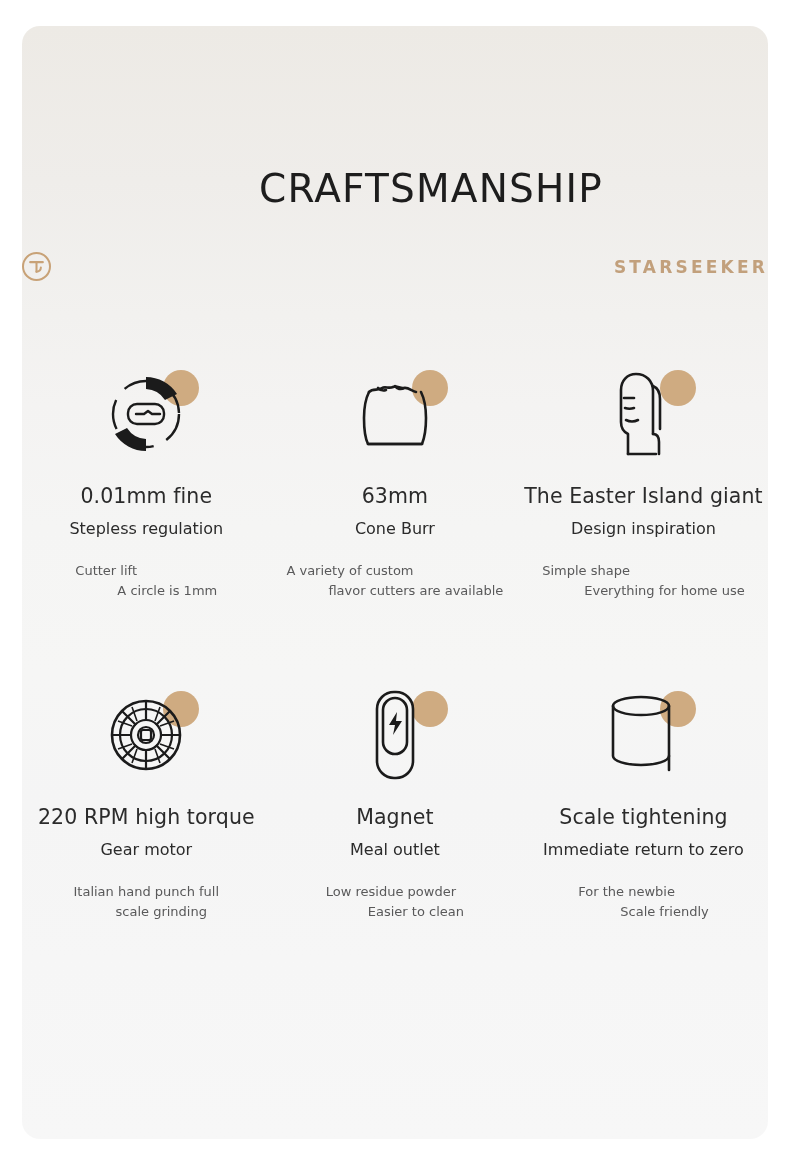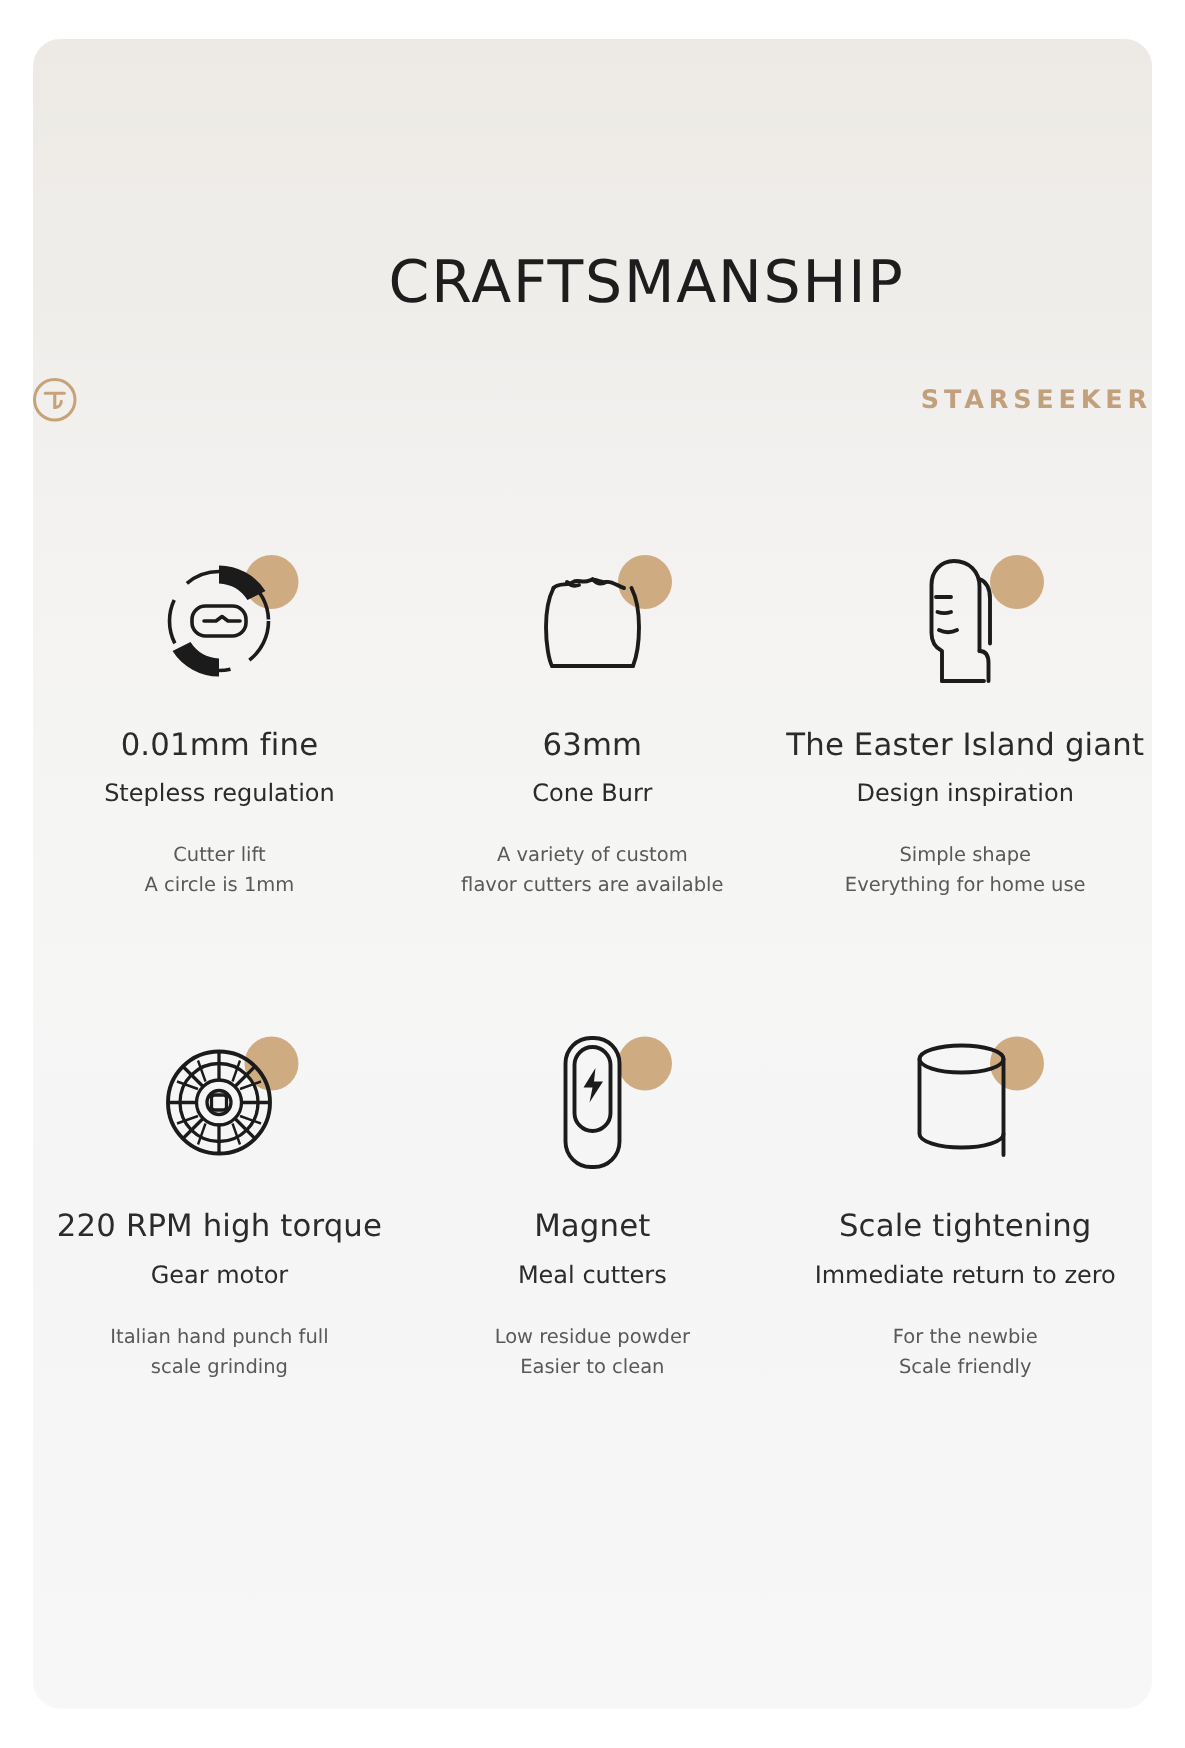--- a/index.html
+++ b/index.html
@@ -134,25 +134,25 @@
     margin-top: 9px;
     font-size: 16px;
     color: #2b2b2b;
     line-height: 1.25;
     white-space: nowrap;
   }
   .sub {
     margin-top: 22px;
     font-size: 13px;
     color: #59595a;
-    text-align: center;
+    text-align: left;
     line-height: 1.55;
     white-space: nowrap;
   }
-  .sub .s2 { display: block; }
+  .sub .s2 { display: block; margin-left: 42px; }
 </style>
 </head>
 <body>
 
 <div class="page">
   <div class="card">
 
     <div class="title">CRAFTSMANSHIP</div>
 
     <div class="brand">
@@ -259,21 +259,21 @@
         <div class="cell">
           <div class="icon-wrap">
             <span class="dot"></span>
             <svg width="64" height="94" viewBox="0 0 64 94" fill="none" stroke="#1b1b1b" stroke-width="2.6" stroke-linecap="round" stroke-linejoin="round">
               <rect x="14" y="4" width="36" height="86" rx="17"></rect>
               <rect x="20" y="10" width="24" height="56" rx="12"></rect>
               <path d="M34 24l-8 13h6l-2 10 9-14h-6z" fill="#1b1b1b" stroke="none"></path>
             </svg>
           </div>
           <div class="line1">Magnet</div>
-          <div class="line2">Meal cutters</div>
+          <div class="line2">Meal outlet</div>
           <div class="sub">
             <span class="s1">Low residue powder</span>
             <span class="s2">Easier to clean</span>
           </div>
         </div>
 
         <div class="cell">
           <div class="icon-wrap">
             <span class="dot"></span>
             <svg width="88" height="90" viewBox="0 0 88 90" fill="none" stroke="#1b1b1b" stroke-width="2.6" stroke-linecap="round" stroke-linejoin="round">

